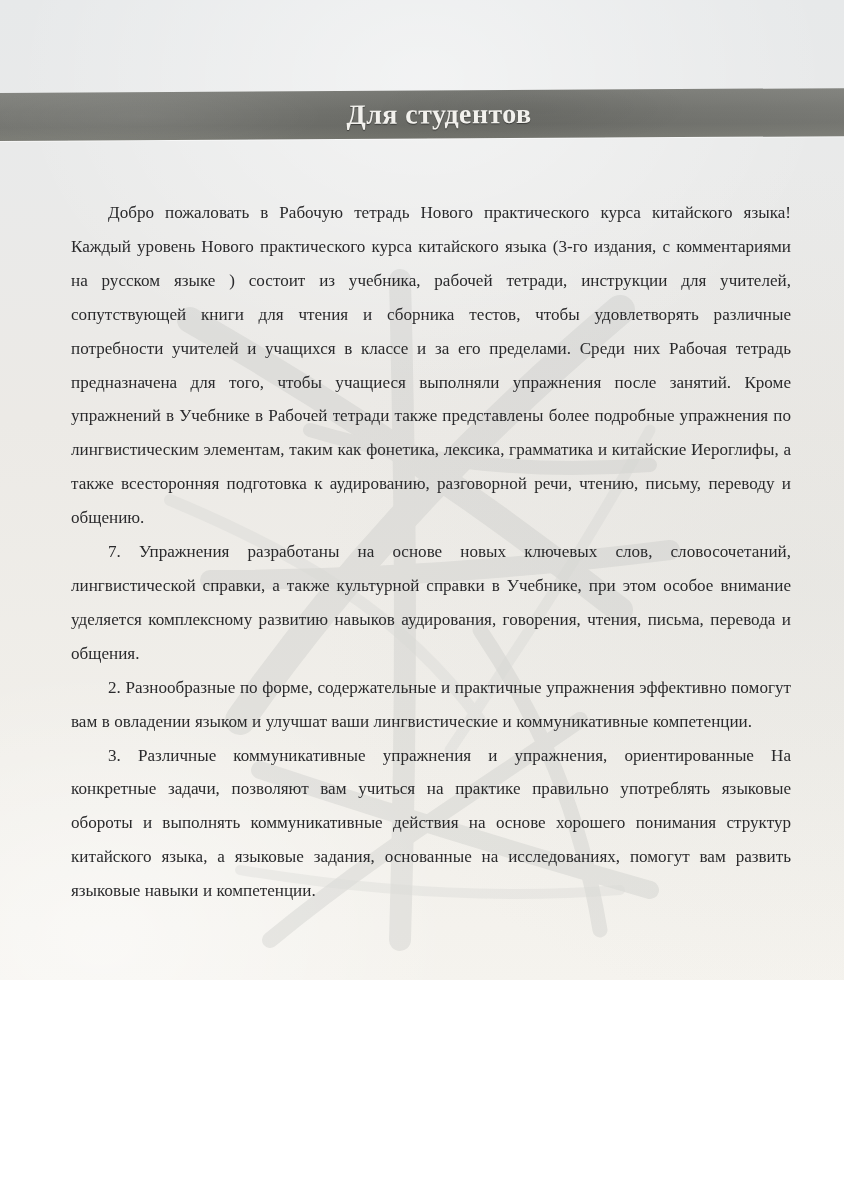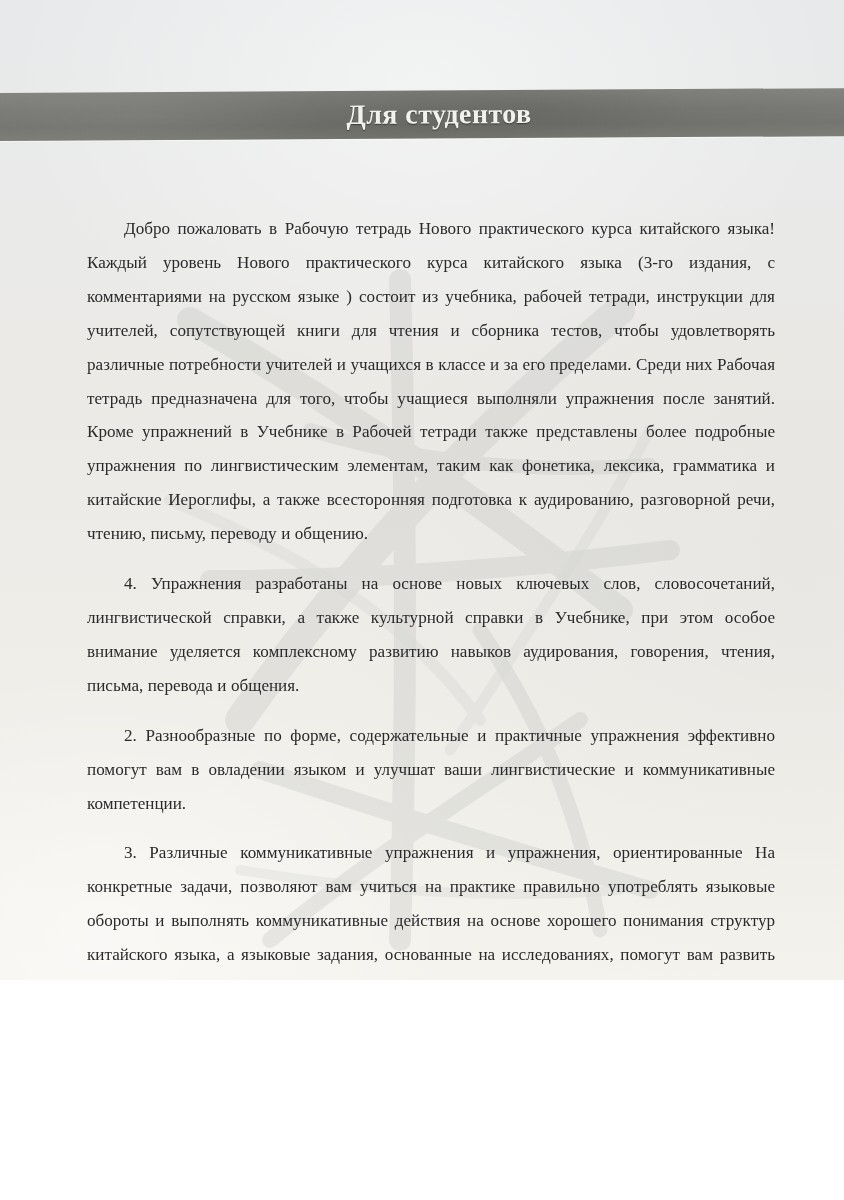--- a/index.html
+++ b/index.html
@@ -98,21 +98,21 @@
 
   
   .content {
     position: absolute;
     left: 71px;
     top: 196px;
     width: 720px;
   }
 
   .para {
-    margin: 16px;
+    margin: 0;
     text-align: justify;
     text-justify: inter-word;
     text-indent: 37px;
     font-size: 17.1px;
     line-height: 33.9px;
     color: #2a2a2c;
     font-family: "Liberation Serif", "DejaVu Serif", serif;
     word-spacing: 0.2px;
     -webkit-font-smoothing: antialiased;
   }
@@ -166,21 +166,21 @@
       </g>
     </svg>
   </div>
 
   <div class="header-band">
     <span class="header-title">Для студентов</span>
   </div>
 
   <div class="content">
     <p class="para">Добро пожаловать в Рабочую тетрадь Нового практического курса китайского языка! Каждый уровень Нового практического курса китайского языка (3-го издания, с комментариями на русском языке ) состоит из учебника, рабочей тетради, инструкции для учителей, сопутствующей книги для чтения и сборника тестов, чтобы удовлетворять различные потребности учителей и учащихся в классе и за его пределами. Среди них Рабочая тетрадь предназначена для того, чтобы учащиеся выполняли упражнения после занятий. Кроме упражнений в Учебнике в Рабочей тетради также представлены более подробные упражнения по лингвистическим элементам, таким как фонетика, лексика, грамматика и китайские Иероглифы, а также всесторонняя подготовка к аудированию, разговорной речи, чтению, письму, переводу и общению.</p>
-    <p class="para">4. Упражнения разработаны на основе новых ключевых слов, словосочетаний, лингвистической справки, а также культурной справки в Учебнике, при этом особое внимание уделяется комплексному развитию навыков аудирования, говорения, чтения, письма, перевода и общения.</p>
+    <p class="para">7. Упражнения разработаны на основе новых ключевых слов, словосочетаний, лингвистической справки, а также культурной справки в Учебнике, при этом особое внимание уделяется комплексному развитию навыков аудирования, говорения, чтения, письма, перевода и общения.</p>
     <p class="para">2. Разнообразные по форме, содержательные и практичные упражнения эффективно помогут вам в овладении языком и улучшат ваши лингвистические и коммуникативные компетенции.</p>
     <p class="para">3. Различные коммуникативные упражнения и упражнения, ориентированные На конкретные задачи, позволяют вам учиться на практике правильно употреблять языковые обороты и выполнять коммуникативные действия на основе хорошего понимания структур  китайского языка, а языковые задания, основанные на исследованиях, помогут вам развить языковые навыки и компетенции.</p>
   </div>
 
   <div class="footer">
     <span class="page-number">II</span>
     <span class="footer-dot">·</span>
   </div>
 
 </div>

